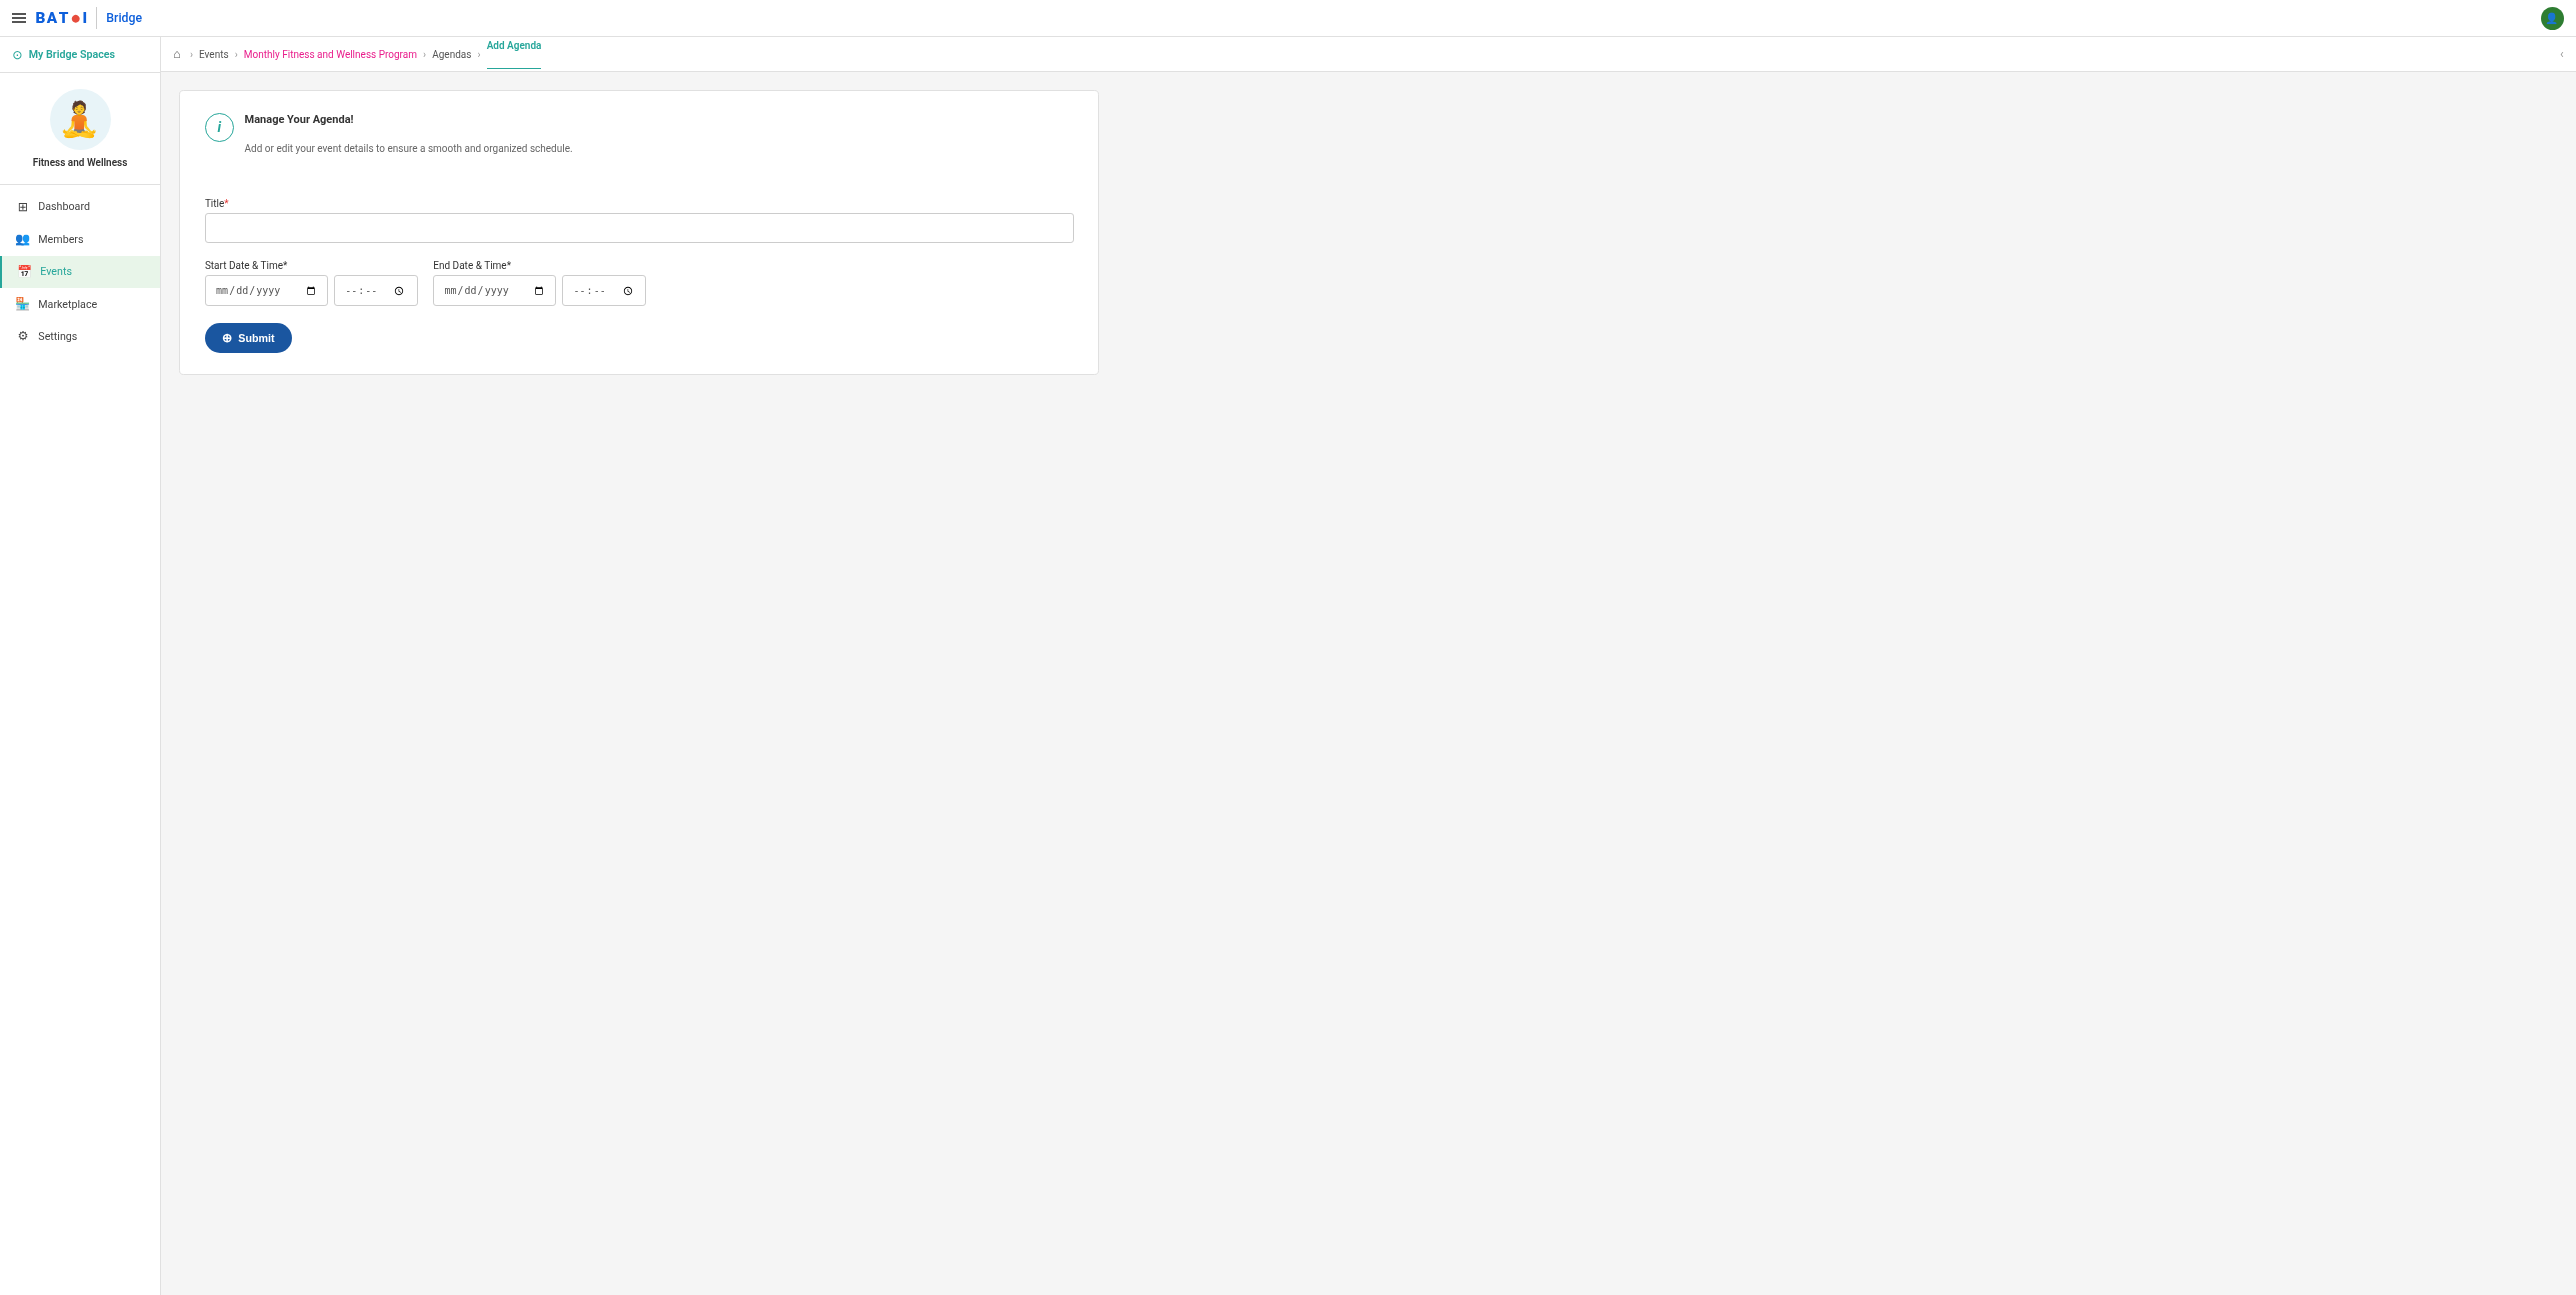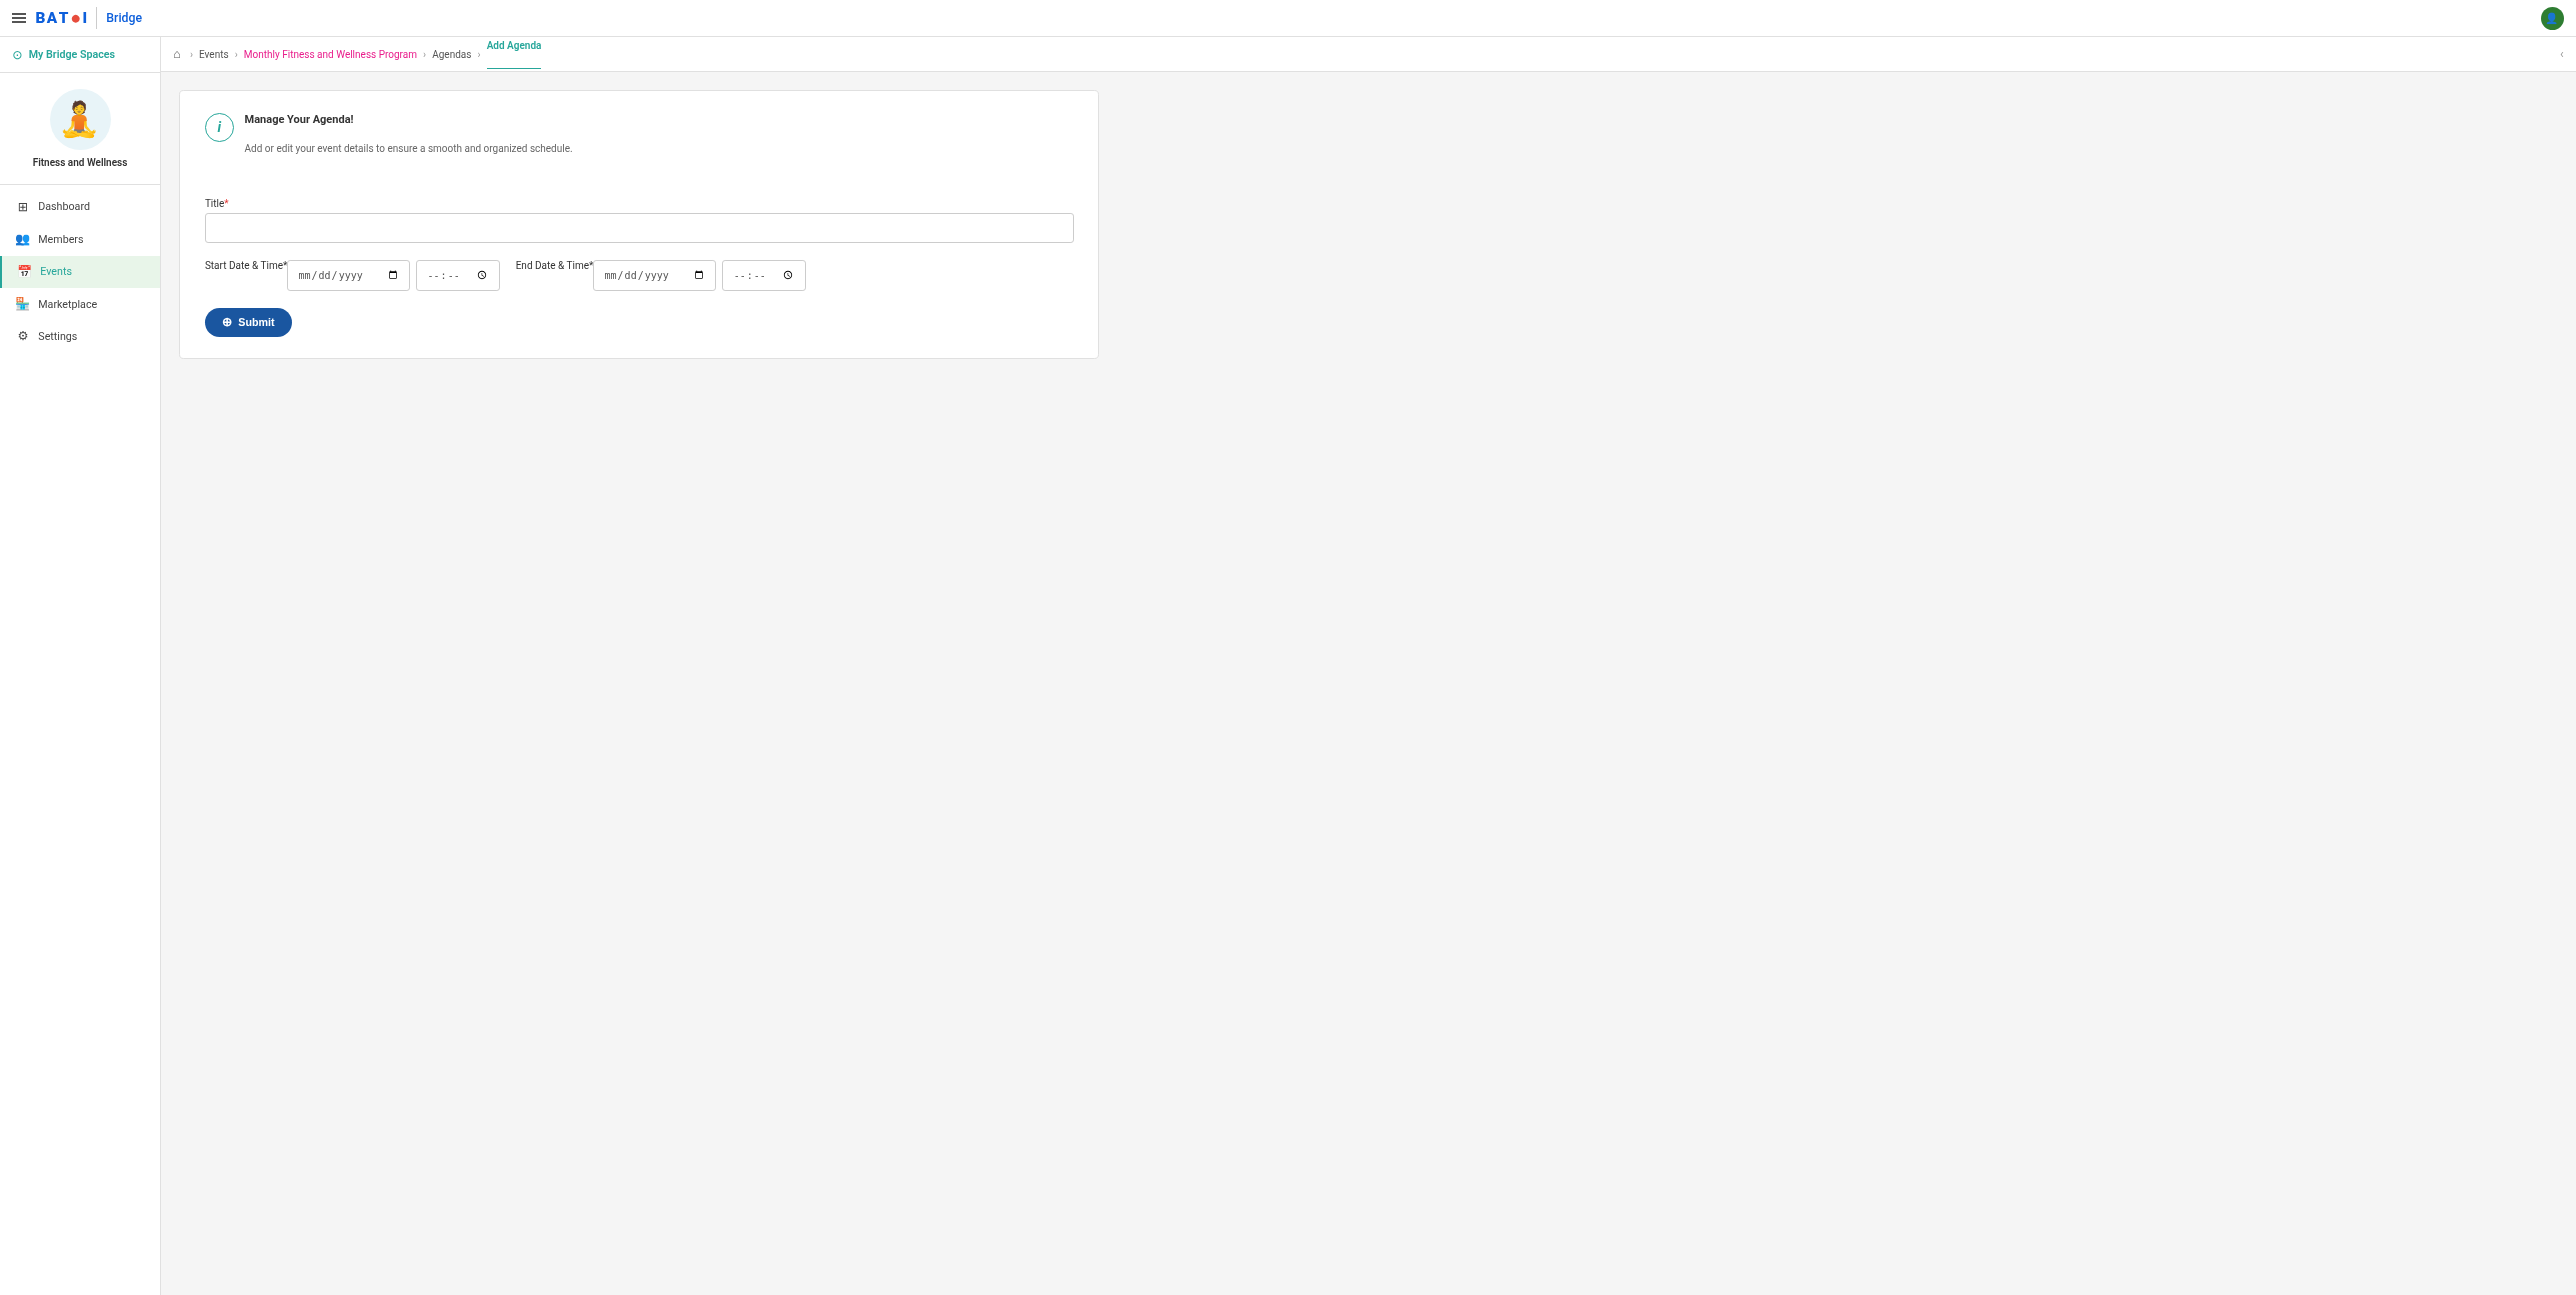--- a/index.html
+++ b/index.html
@@ -83,21 +83,21 @@
       width: 100%; padding: 7.7px 9.2px; border: 0.8px solid #ccc; border-radius: 3.1px;
       font-size: 10.7px; color: #333; background: #fff; outline: none;
     }
     .form-textarea {
       width: 100%; padding: 7.7px 9.2px; border: 0.8px solid #ccc; border-radius: 3.1px;
       font-size: 10.7px; color: #333; background: #fff; outline: none; resize: vertical;
       min-height: 107px;
     }
 
     .date-time-row { display: flex; gap: 15.3px; margin-bottom: 17px; }
-    .date-time-group { display: flex; flex-direction: row; justify-content: flex-end; }
+    .date-time-group { display: flex; flex-direction: column; justify-content: flex-end; }
     .date-time-group label { font-size: 10px; color: #333; margin-bottom: 4.6px; }
     .date-time-inputs { display: flex; gap: 6.1px; }
     .date-input, .time-input {
       padding: 6.1px 9.2px; border: 0.8px solid #ccc; border-radius: 3.1px;
       font-size: 10px; color: #555; background: #fff; outline: none;
     }
     .date-input { width: 123px; }
     .time-input { width: 84px; }
 
     

